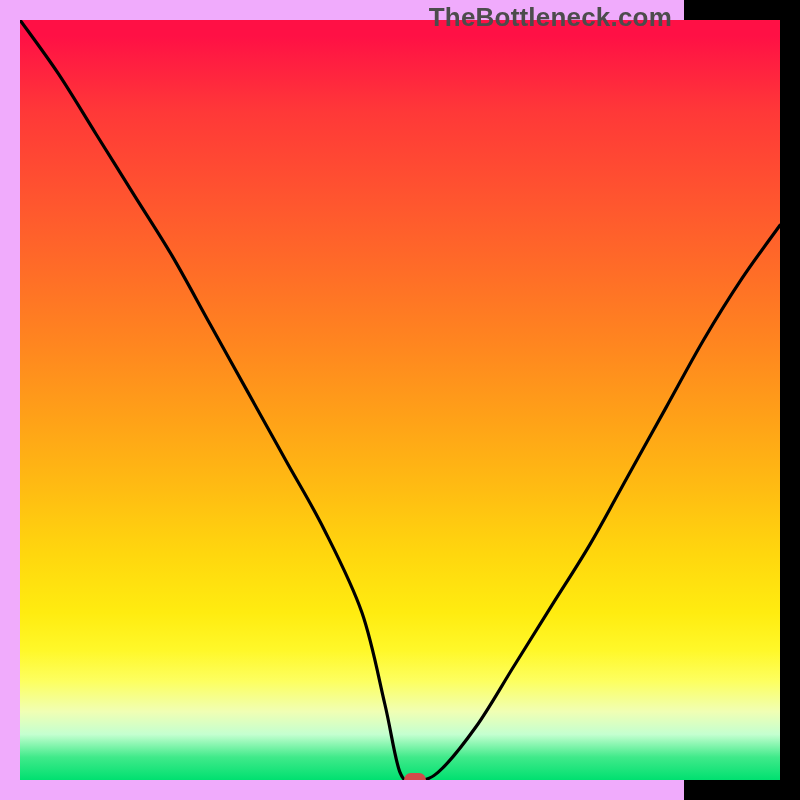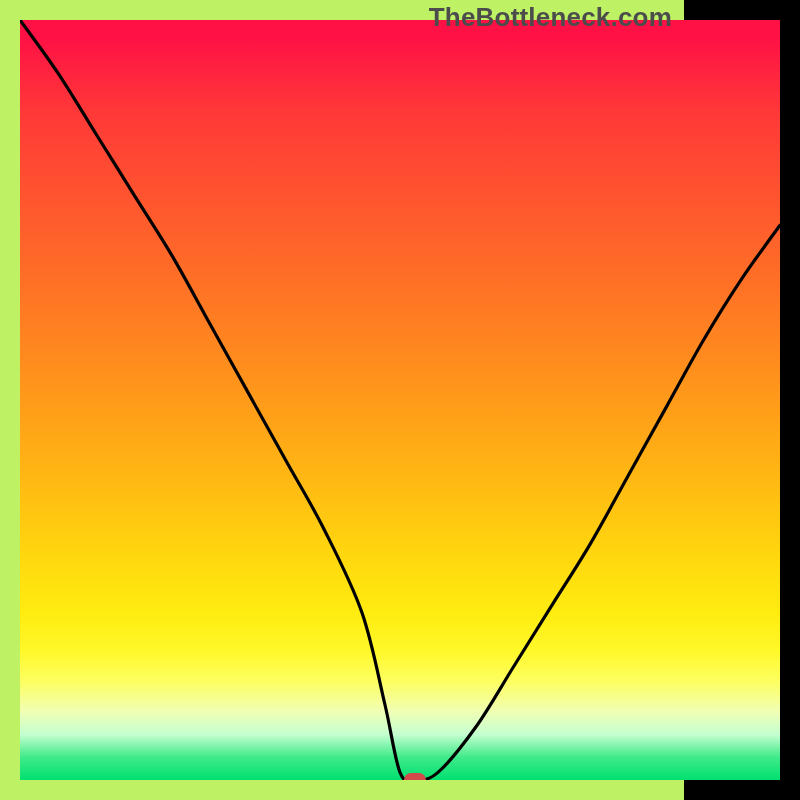--- a/index.html
+++ b/index.html
@@ -8,21 +8,21 @@
     width: 800px;
     height: 800px;
     overflow: hidden;
     font-family: Arial, Helvetica, sans-serif;
     background: #000;
   }
   .chart-container {
     position: relative;
     width: 684px;
     height: 800px;
-    background: #bef264;
+    background: #f0abfc;
   }
   .watermark {
     position: absolute;
     top: 2px;
     right: 12px;
     font-size: 26px;
     font-weight: 600;
     color: #4c4c4c;
     letter-spacing: 0.2px;
     z-index: 5;

